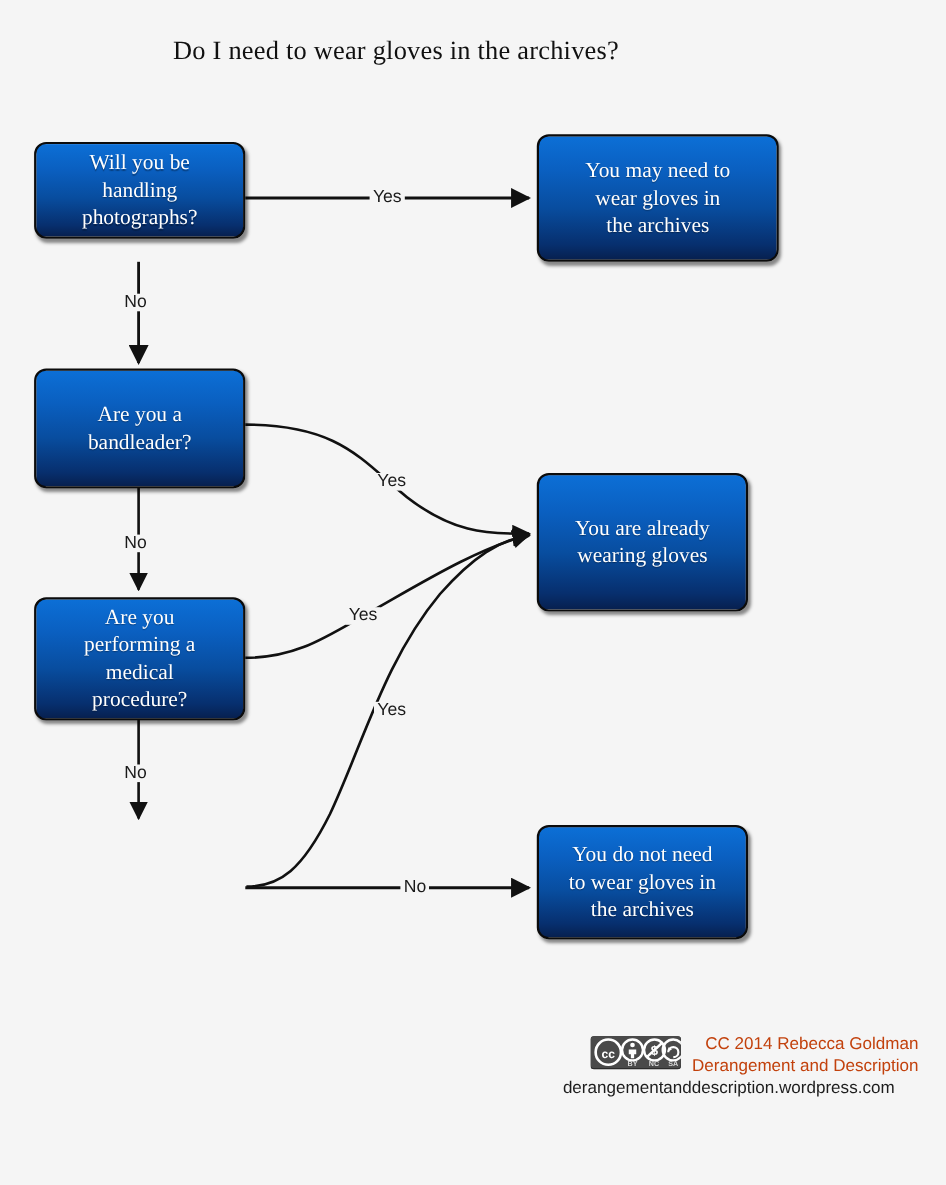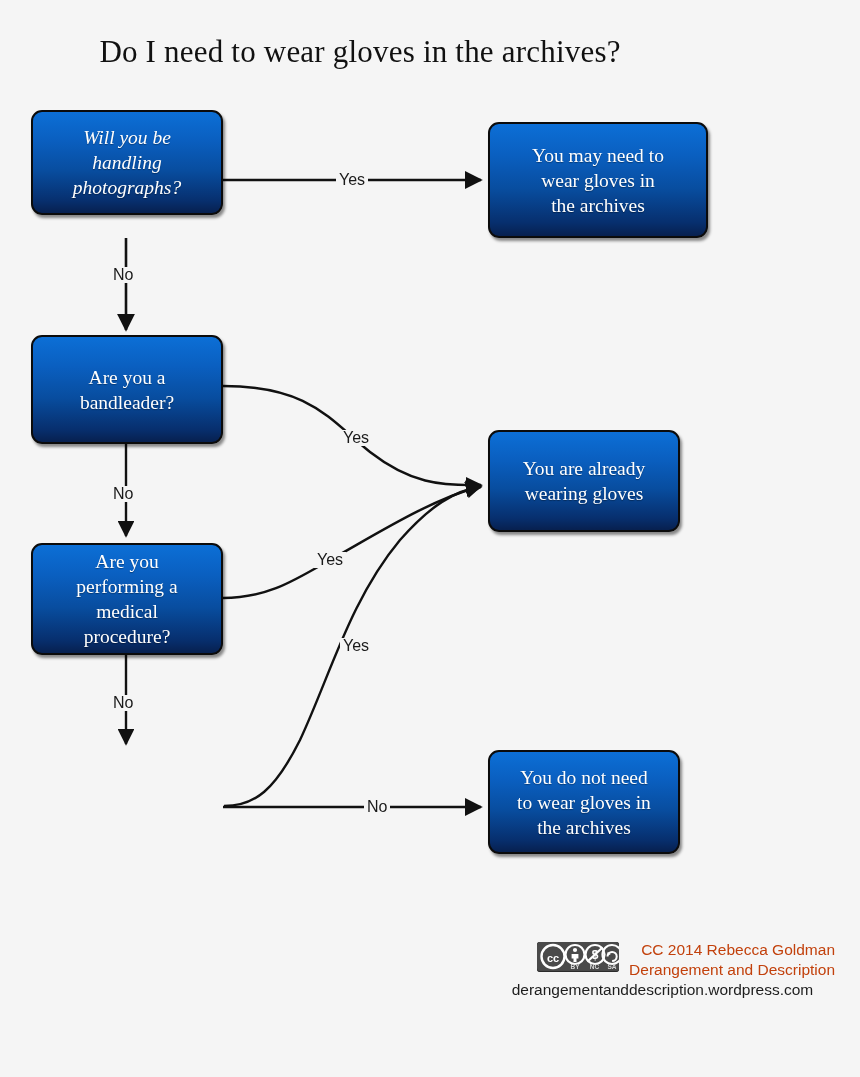--- a/index.html
+++ b/index.html
@@ -19,21 +19,21 @@
     width: 860px;
     height: 1077px;
   }
   .title {
     position: absolute;
     left: 0;
     top: 34px;
     width: 720px;
     text-align: center;
     font-family: "Liberation Serif", serif;
-    font-size: 31px;
+    font-size: 24px;
     color: #111111;
     letter-spacing: 0.2px;
   }
   svg.edges {
     position: absolute;
     left: 0;
     top: 0;
     width: 860px;
     height: 1077px;
     pointer-events: none;
@@ -131,38 +131,38 @@
 
     <path d="M 223 598 C 268 598, 295 580, 330 560 C 380 532, 430 500, 481 486" stroke="#111111" stroke-width="2.4" fill="none" marker-end="url(#arrow)"></path>
 
     <path d="M 126 654 L 126 744" stroke="#111111" stroke-width="2.4" fill="none" marker-end="url(#arrow)"></path>
 
     <path d="M 224 806 C 255 806, 275 790, 300 740 C 330 676, 350 600, 400 540 C 430 506, 455 490, 481 487" stroke="#111111" stroke-width="2.4" fill="none" marker-end="url(#arrow)"></path>
 
     <path d="M 223 807 L 481 807" stroke="#111111" stroke-width="2.6" fill="none" marker-end="url(#arrow)"></path>
   </svg>
 
-  <div class="node" style="left:31px; top:110px; width:192px; height:105px;font-style:italic;">
+  <div class="node" style="left:31px; top:129px; width:192px; height:88px;">
     <div class="node-label">Will you be
 handling
 photographs?</div>
   </div>
 
   <div class="node" style="left:488px; top:122px; width:220px; height:116px;">
     <div class="node-label">You may need to
 wear gloves in
 the archives</div>
   </div>
 
   <div class="node" style="left:31px; top:335px; width:192px; height:109px;">
     <div class="node-label">Are you a
 bandleader?</div>
   </div>
 
-  <div class="node" style="left:488px; top:430px; width:192px; height:102px;">
+  <div class="node" style="left:488px; top:430px; width:192px; height:126px;">
     <div class="node-label">You are already
 wearing gloves</div>
   </div>
 
   <div class="node" style="left:31px; top:543px; width:192px; height:112px;">
     <div class="node-label">Are you
 performing a
 medical
 procedure?</div>
   </div>

